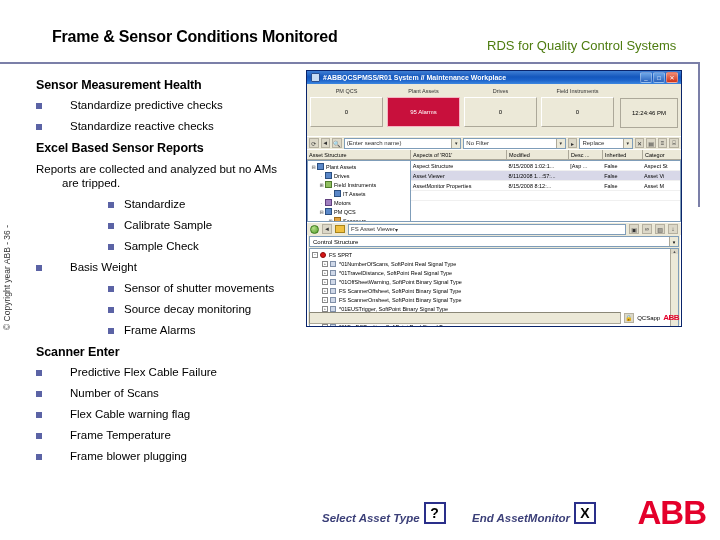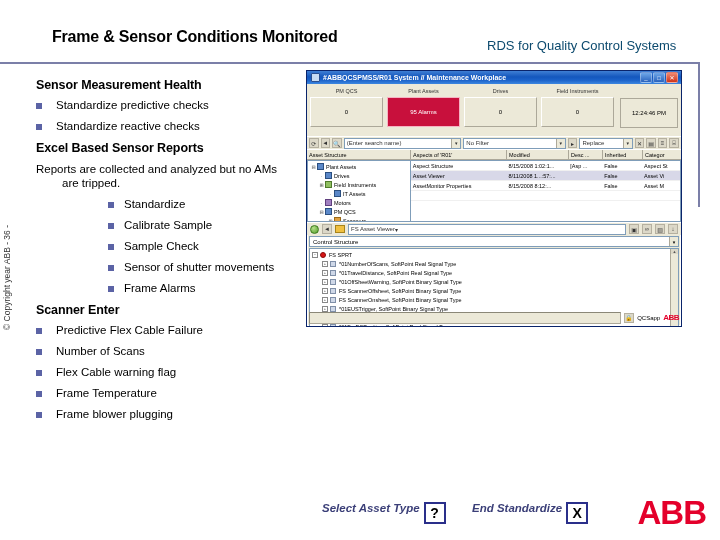--- a/index.html
+++ b/index.html
@@ -16,21 +16,21 @@
   #title-row {
     position:absolute; left:0; top:28px; width:720px; height:30px;
   }
   #slide-title {
     position:absolute; left:52px; top:0;
     font-size:16px; font-weight:bold; color:#000;
     letter-spacing:-0.2px; white-space:nowrap;
   }
   #slide-subtitle {
     position:absolute; left:487px; top:10px;
-    font-size:13px; color:#0c4a6e; white-space:nowrap;
+    font-size:13px; color:#4d7c0f; white-space:nowrap;
   }
 
   
   #title-rule {
     position:absolute; left:0; top:62px; width:700px; height:2px;
     background:#7b7fa8;
   }
   #title-rule-right {
     position:absolute; left:698px; top:62px; width:2px; height:145px;
     background:#7b7fa8;
@@ -38,21 +38,21 @@
 
   
   #body-col { position:absolute; left:0; top:78px; width:300px; }
 
   .h-head {
     font-size:12.5px; font-weight:bold; color:#000;
     margin:0 0 7px 36px; white-space:nowrap; letter-spacing:-0.1px;
   }
 
   .bullet-l1 {
-    position:relative; margin:0 0 9px 36px; padding-left:20px;
+    position:relative; margin:0 0 9px 36px; padding-left:34px;
     font-size:11.5px; color:#000; white-space:nowrap;
   }
   .bullet-l2 {
     position:relative; margin:0 0 9px 106px; padding-left:18px;
     font-size:11.5px; color:#000; white-space:nowrap;
   }
   .bullet-l1::before, .bullet-l2::before {
     content:""; position:absolute; left:0; top:4px;
     width:6px; height:6px; background:#5b63a5;
   }
@@ -260,21 +260,21 @@
   .status-app { font-size:6px; color:#000; white-space:nowrap; }
   .status-abb {
     font-size:8px; font-weight:bold; color:#e4002b; letter-spacing:-0.5px;
   }
 
   
   #bottom-nav {
     position:absolute; left:0; bottom:8px; width:720px; height:34px;
   }
   .nav-grp {
-    position:absolute; display:flex; align-items:flex-start; gap:4px;
+    position:absolute; display:flex; align-items:flex-end; gap:4px;
   }
   .nav-label {
     font-size:11.5px; font-weight:bold; font-style:italic; color:#3b3f78;
     white-space:nowrap;
   }
   .nav-box {
     width:22px; height:22px; border:2px solid #2a2f8a; background:#fff;
     display:flex; align-items:center; justify-content:center;
     font-size:14px; font-weight:bold; color:#000;
   }
@@ -303,21 +303,23 @@
 
   <div class="h-head">Excel Based Sensor Reports</div>
   <div class="para">
     <span>Reports are collected and analyzed but no AMs</span>
     <span class="ind">are tripped.</span>
   </div>
   <div class="bullet-l2">Standardize</div>
   <div class="bullet-l2">Calibrate Sample</div>
   <div class="bullet-l2">Sample Check</div>
 
+  <div class="bullet-l1">Basis Weight</div>
   <div class="bullet-l2">Sensor of shutter movements</div>
+  <div class="bullet-l2">Source decay monitoring</div>
   <div class="bullet-l2">Frame Alarms</div>
 
   <div class="h-head">Scanner Enter</div>
   <div class="bullet-l1">Predictive Flex Cable Failure</div>
   <div class="bullet-l1">Number of Scans</div>
   <div class="bullet-l1">Flex Cable warning flag</div>
   <div class="bullet-l1">Frame Temperature</div>
   <div class="bullet-l1">Frame blower plugging</div>
 </div>
 
@@ -516,17 +518,17 @@
     <span class="status-abb">ABB</span>
   </div>
 </div>
 
 <div id="bottom-nav">
   <div class="nav-grp" style="left:322px; top:4px;">
     <span class="nav-label">Select Asset Type</span>
     <span class="nav-box">?</span>
   </div>
   <div class="nav-grp" style="left:472px; top:4px;">
-    <span class="nav-label">End Standardize</span>
+    <span class="nav-label">End AssetMonitor</span>
     <span class="nav-box">X</span>
   </div>
   <div id="abb-logo">ABB</div>
 </div>
 
 </body></html>

